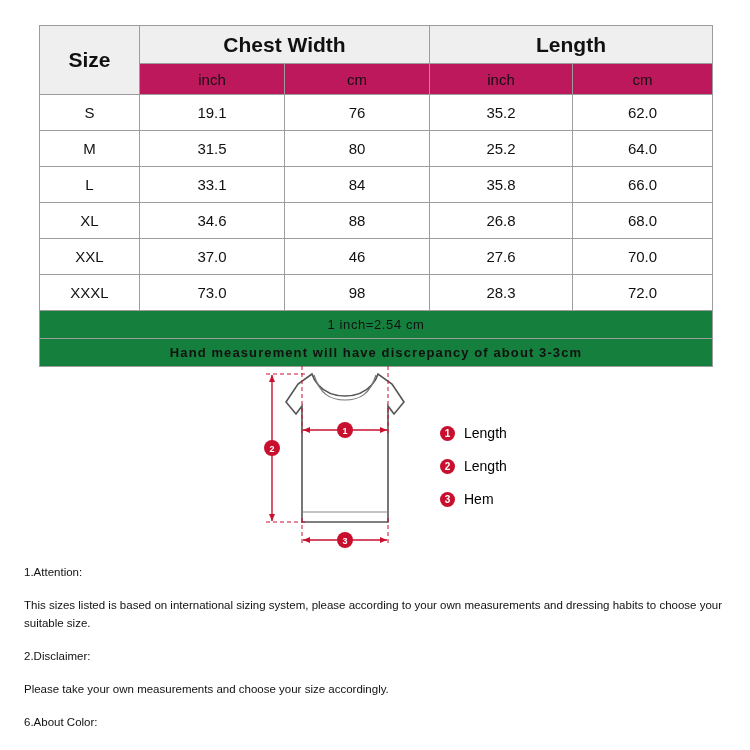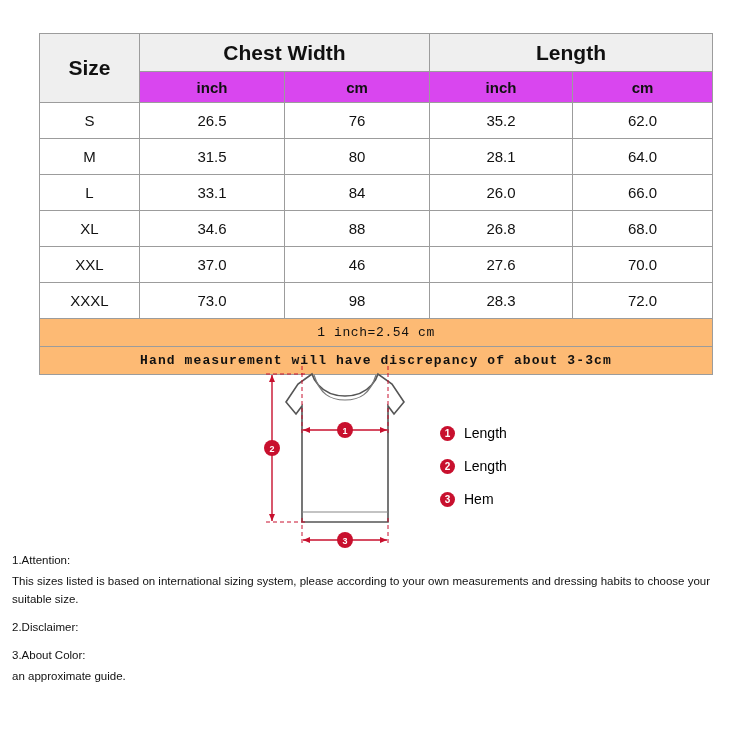--- a/index.html
+++ b/index.html
@@ -13,21 +13,21 @@
     font-family: "Liberation Sans", sans-serif;
     color: #000000;
     position: relative;
     overflow: hidden;
   }
 
   
   .table-wrap {
     position: absolute;
     left: 39px;
-    top: 33px;
+    top: 25px;
     width: 673px;
   }
   table.size-table {
     border-collapse: collapse;
     width: 100%;
     table-layout: fixed;
   }
   table.size-table th,
   table.size-table td {
     border: 1px solid #9c9c9c;
@@ -35,37 +35,37 @@
     color: #111;
   }
   .hdr-main th {
     background: #efefef;
     font-size: 21px;
     font-weight: bold;
     height: 31px;
     padding: 3px 0;
   }
   .hdr-sub th {
-    background: #d946ef;
+    background: #be185d;
     font-size: 15px;
-    font-weight: bold;
+    font-weight: normal;
     height: 26px;
     padding: 2px 0;
   }
   .body-row td {
     font-size: 15px;
     height: 33px;
     background: #ffffff;
   }
   .note-row td {
     font-size: 13px;
     height: 25px;
-    font-family: Liberation Mono, monospace;
+    font-family: Liberation Sans, sans-serif;
     letter-spacing: 0.6px;
-    background: #fdba74;
+    background: #15803d;
   }
   .note-row td.bold {
     font-weight: bold;
     letter-spacing: 1.1px;
   }
   col.c0 { width: 100px; }
   col.c1 { width: 145px; }
   col.c2 { width: 145px; }
   col.c3 { width: 143px; }
   col.c4 { width: 140px; }
@@ -112,21 +112,21 @@
     top: 548px;
     width: 738px;
     font-size: 11.5px;
     line-height: 1.5;
     color: #111;
   }
   .note-block {
     margin-bottom: 11px;
   }
   .note-block p {
-    margin: 4px;
+    margin: 16px;
   }
 </style>
 </head>
 <body>
 
 <div class="table-wrap">
   <table class="size-table">
     <colgroup>
       <col class="c0">
         <col class="c1">
@@ -143,37 +143,37 @@
       <tr class="hdr-sub">
         <th>inch</th>
         <th>cm</th>
         <th>inch</th>
         <th>cm</th>
       </tr>
     </thead>
     <tbody>
       <tr class="body-row">
         <td>S</td>
-        <td>26.5</td>
+        <td>19.1</td>
         <td>76</td>
         <td>35.2</td>
         <td>62.0</td>
       </tr>
       <tr class="body-row">
         <td>M</td>
         <td>31.5</td>
         <td>80</td>
-        <td>28.1</td>
+        <td>25.2</td>
         <td>64.0</td>
       </tr>
       <tr class="body-row">
         <td>L</td>
         <td>33.1</td>
         <td>84</td>
-        <td>26.0</td>
+        <td>35.8</td>
         <td>66.0</td>
       </tr>
       <tr class="body-row">
         <td>XL</td>
         <td>34.6</td>
         <td>88</td>
         <td>26.8</td>
         <td>68.0</td>
       </tr>
       <tr class="body-row">
@@ -255,19 +255,20 @@
   </div>
 </div>
 
 <div class="notes">
   <div class="note-block">
     <p>1.Attention:</p>
     <p>This sizes listed is based on international sizing system, please according to your own measurements and dressing habits to choose your suitable size.</p>
   </div>
   <div class="note-block">
     <p>2.Disclaimer:</p>
+    <p>Please take your own measurements and choose your size accordingly.</p>
   </div>
   <div class="note-block">
-    <p>3.About Color:</p>
+    <p>6.About Color:</p>
     <p>an approximate guide.</p>
   </div>
 
 </div>
 
 </body></html>

